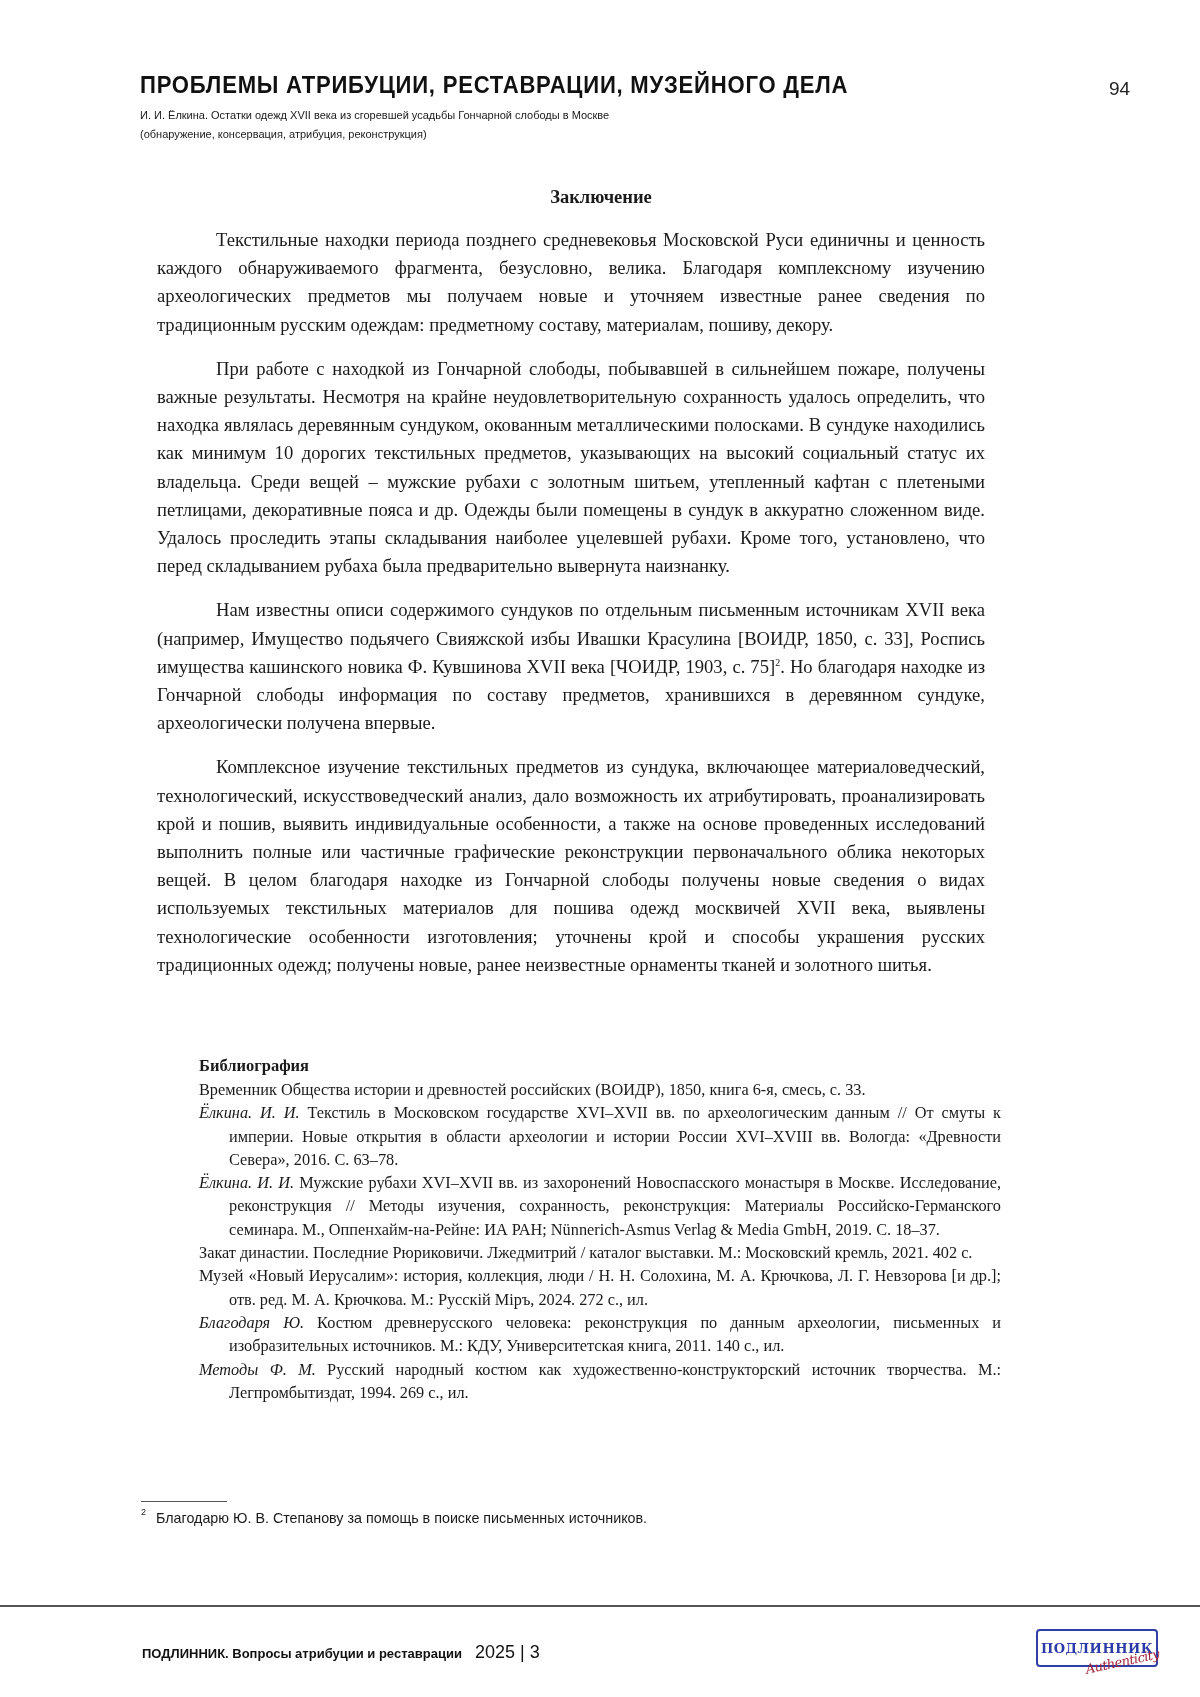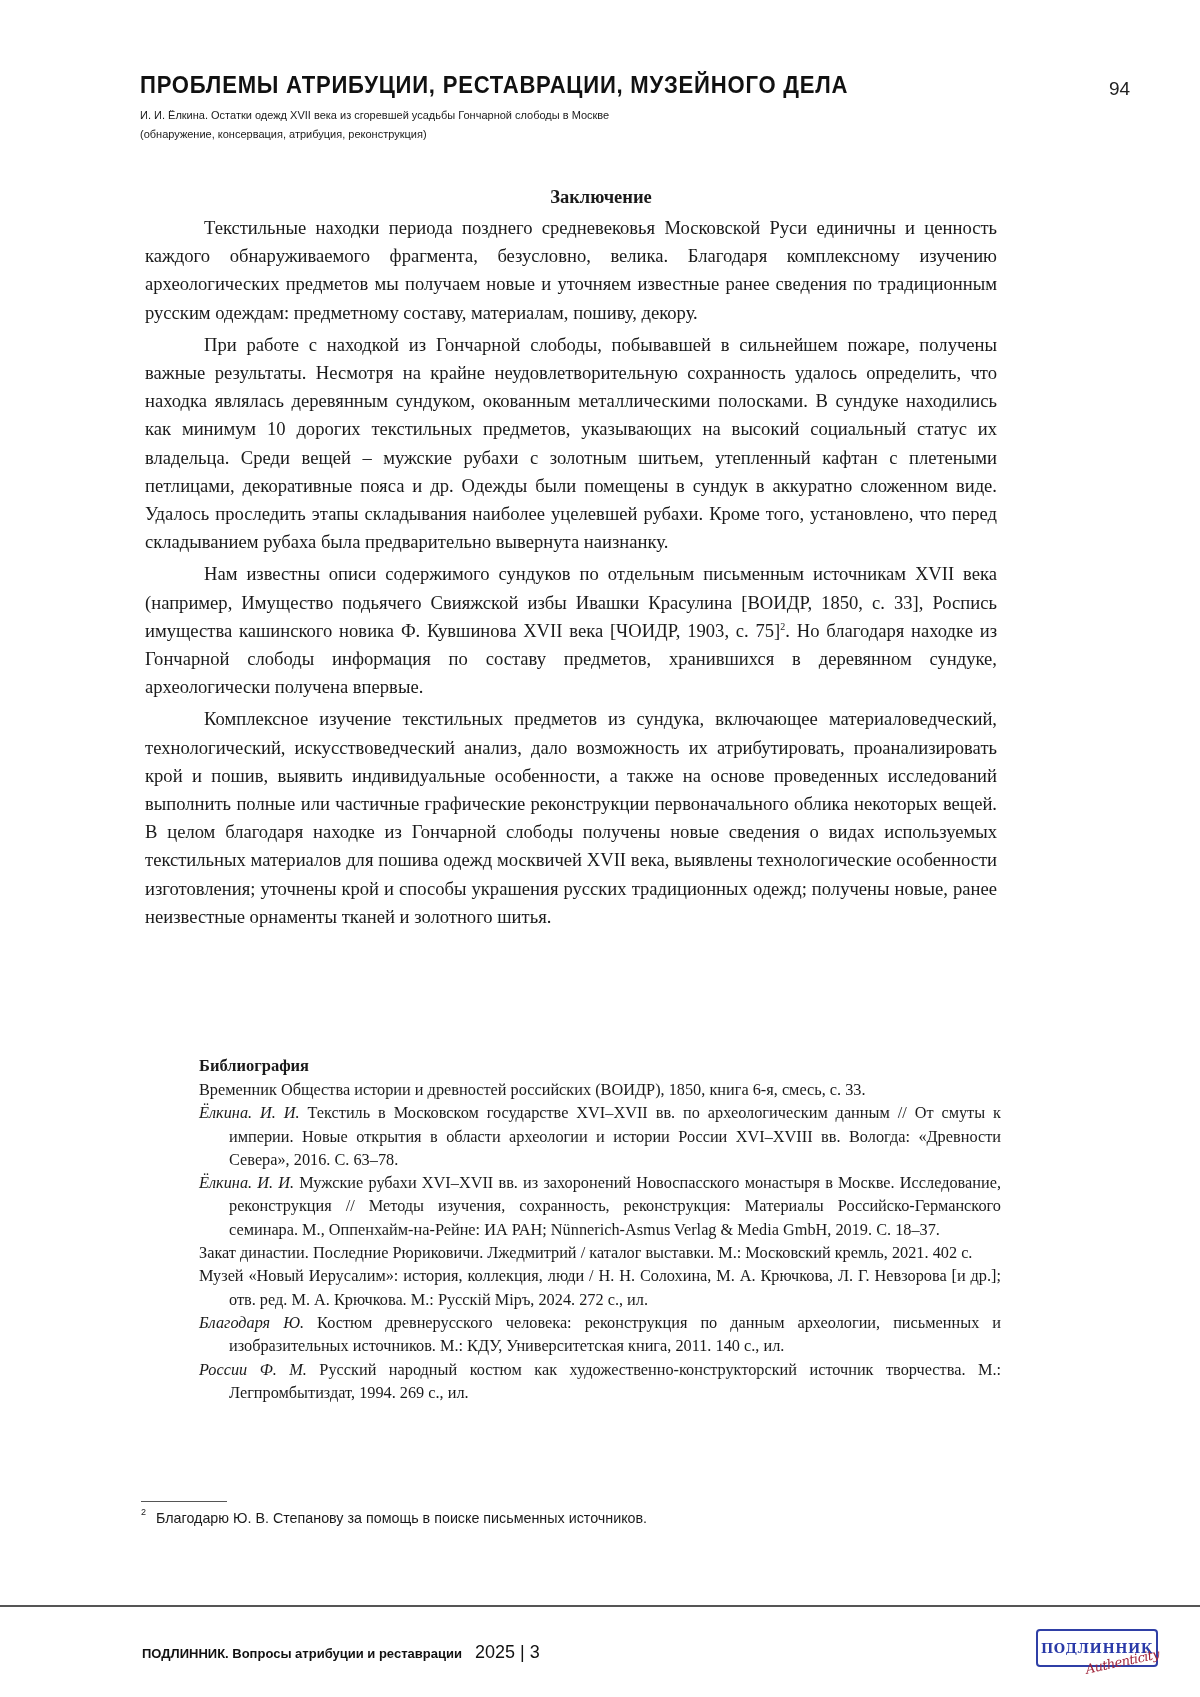--- a/index.html
+++ b/index.html
@@ -5,21 +5,21 @@
   html, body { margin: 0; padding: 0; background: #ffffff; }
   body { width: 1200px; height: 1697px; position: relative; overflow: hidden; color: #1a1a1a; }
 
   .header-section { position: absolute; left: 140px; top: 70px; width: 900px; font-family: "Liberation Sans", sans-serif; }
   .section-title { font-size: 23px; font-weight: bold; letter-spacing: 0.8px; color: #111; line-height: 30px; transform: scaleX(0.96); transform-origin: left; white-space: nowrap; }
   .article-ref { margin-top: 6px; font-size: 11px; line-height: 19px; color: #1a1a1a; }
   .page-number { position: absolute; left: 1109px; top: 70px; font-family: "Liberation Sans", sans-serif; font-size: 19px; color: #222; margin-top: 8px; }
 
   .main { position: absolute; left: 141px; top: 184px; width: 860px; font-family: "Liberation Serif", serif; }
   .conclusion-heading { text-align: center; font-weight: bold; font-size: 18.5px; line-height: 26px; margin: 0 0 1px 0; padding-left: 60px; }
-  .para { font-size: 18.6px; line-height: 28.2px; text-align: justify; text-indent: 59px; margin: 4px; hyphens: manual; }
+  .para { font-size: 18.6px; line-height: 28.2px; text-align: justify; text-indent: 59px; margin: 16px; hyphens: manual; }
   .para sup { font-size: 10px; line-height: 0; }
 
   .biblio { position: absolute; left: 199px; top: 1054px; width: 802px; font-family: "Liberation Serif", serif; }
   .biblio-heading { font-weight: bold; font-size: 16.5px; line-height: 24px; }
   .biblio-item { font-size: 16.3px; line-height: 23.3px; text-align: justify; padding-left: 30px; text-indent: -30px; margin: 0; }
   .biblio-item .author { font-style: italic; }
 
   .footnote-rule { position: absolute; left: 141px; top: 1501px; width: 86px; height: 1px; background: #555; }
   .footnote { position: absolute; left: 141px; top: 1509px; font-family: "Liberation Sans", sans-serif; font-size: 14.3px; color: #1a1a1a; }
   .footnote sup { font-size: 9px; margin-right: 10px; position: relative; top: -2px; }
@@ -54,21 +54,21 @@
 </div>
 
 <div class="biblio">
   <div class="biblio-heading">Библиография</div>
   <p class="biblio-item"><span class="author"></span><span>Временник Общества истории и древностей российских (ВОИДР), 1850, книга 6-я, смесь, с. 33.</span></p>
   <p class="biblio-item"><span class="author">Ёлкина. И. И.</span><span> Текстиль в Московском государстве XVI–XVII вв. по археологическим данным // От смуты к империи. Новые открытия в области археологии и истории России XVI–XVIII вв. Вологда: «Древности Севера», 2016. С. 63–78.</span></p>
   <p class="biblio-item"><span class="author">Ёлкина. И. И.</span><span> Мужские рубахи XVI–XVII вв. из захоронений Новоспасского монастыря в Мо­скве. Исследование, реконструкция // Методы изучения, сохранность, реконструкция: Ма­териалы Российско-Германского семинара. М., Оппенхайм-на-Рейне: ИА РАН; Nünnerich-Asmus Verlag &amp; Media GmbH, 2019. С. 18–37.</span></p>
   <p class="biblio-item"><span class="author"></span><span>Закат династии. Последние Рюриковичи. Лжедмитрий / каталог выставки. М.: Московский кремль, 2021. 402 с.</span></p>
   <p class="biblio-item"><span class="author"></span><span>Музей «Новый Иерусалим»: история, коллекция, люди / Н. Н. Солохина, М. А. Крючкова, Л. Г. Не­взорова [и др.]; отв. ред. М. А. Крючкова. М.: Русскiй Мiръ, 2024. 272 с., ил.</span></p>
   <p class="biblio-item"><span class="author">Благодаря Ю.</span><span> Костюм древнерусского человека: реконструкция по данным археологии, пись­менных и изобразительных источников. М.: КДУ, Университетская книга, 2011. 140 с., ил.</span></p>
-  <p class="biblio-item"><span class="author">России Ф. М.</span><span> Русский народный костюм как художественно-конструкторский источник твор­чества. М.: Легпромбытиздат, 1994. 269 с., ил.</span></p>
+  <p class="biblio-item"><span class="author">Методы Ф. М.</span><span> Русский народный костюм как художественно-конструкторский источник твор­чества. М.: Легпромбытиздат, 1994. 269 с., ил.</span></p>
 </div>
 
 <div class="footnote-rule"></div>
 <div class="footnote">
   <sup>2</sup><span>Благодарю Ю. В. Степанову за помощь в поиске письменных источников.</span>
 </div>
 
 <div class="footer-rule"></div>
 <div class="footer-text">
   <span class="footer-journal">ПОДЛИННИК. Вопросы атрибуции и реставрации</span><span class="footer-issue">2025 | 3</span>

